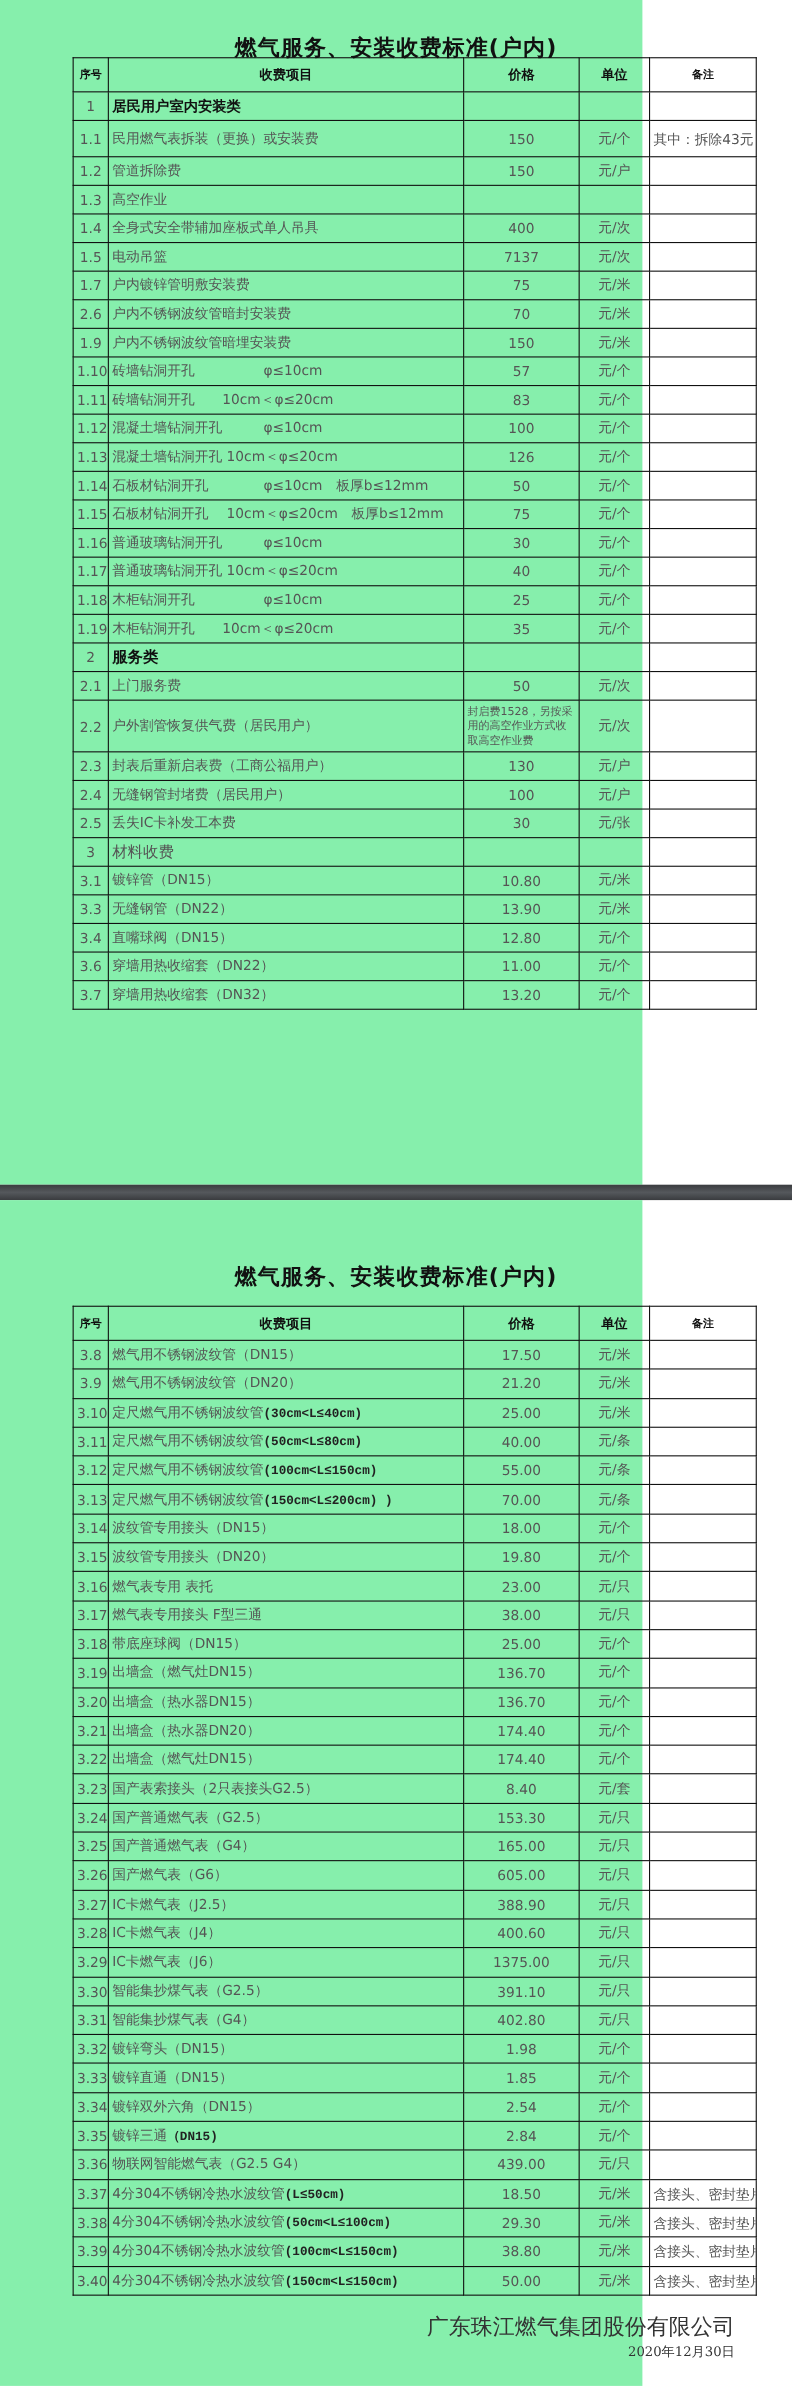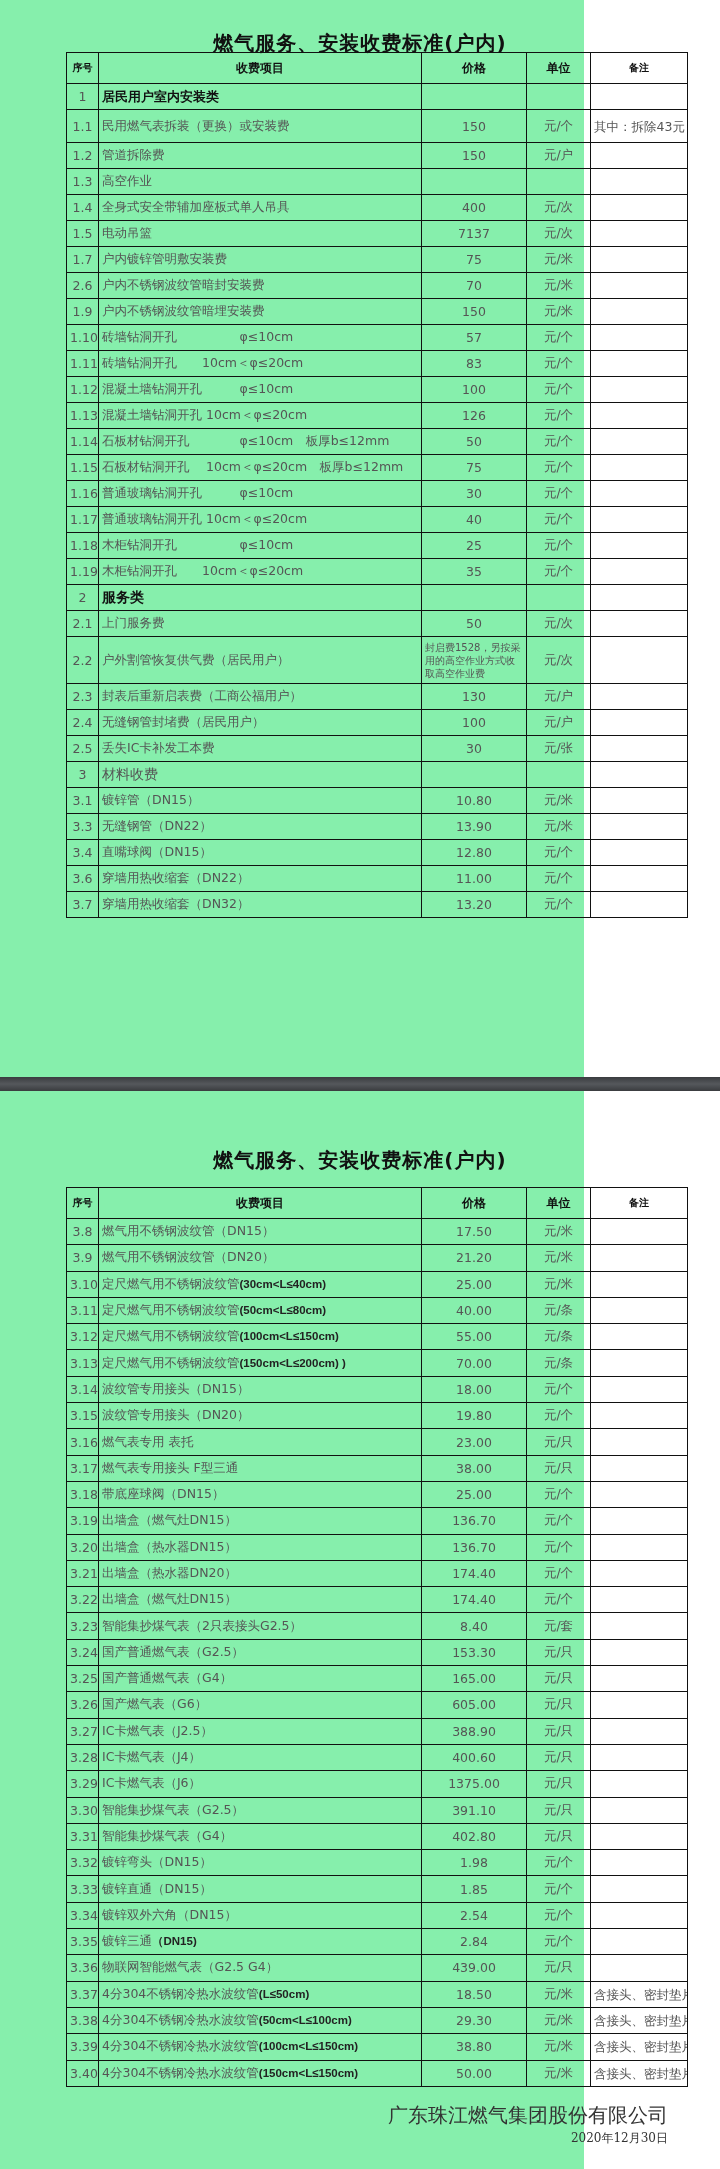--- a/index.html
+++ b/index.html
@@ -18,21 +18,21 @@
   td.seq { text-align:center; font-size:10.5px; color:#333; padding:0; }
   td.item { text-align:left; }
   td.price { text-align:center; color:#333; font-size:13px; }
   td.unit { text-align:center; font-size:13px; }
   td.remark { font-size:9.5px; line-height:11px; white-space:normal; color:#666; vertical-align:top; padding-top:2px; }
   td.remark.mid { vertical-align:middle; padding-top:0; }
   td.price.small { font-size:10px; line-height:13px; white-space:normal; text-align:left; color:#555; }
   tr.section td.item { font-weight:bold; color:#111; font-size:13px; }
   tr.section.big td.item { font-size:14px; }
   tr.section.light td.item { font-weight:normal; color:#555; font-size:14px; }
-  .bold-suffix { font-weight:bold; color:#222; font-family:Liberation Sans, sans-serif; font-size:11.5px; }
+  .bold-suffix { font-weight:bold; color:#222; font-family:Liberation Mono, monospace; font-size:11.5px; }
   .separator { position:absolute; left:0; top:1077px; width:720px; height:14px;
                background:linear-gradient(#3a3c3f,#55585c 50%,#3a3c3f); }
   .footer-company { position:absolute; right:52px; top:2102px; font-size:20px; color:#333;
                     font-family:"DejaVu Serif", "Liberation Serif", serif; }
   .footer-date { position:absolute; right:52px; top:2130px; font-size:12px; color:#333;
                  font-family:"DejaVu Serif", "Liberation Serif", serif; }
 </style>
 </head>
 <body>
 
@@ -399,21 +399,21 @@
         </tr>
         <tr style="height: 26.3px;">
           <td class="seq"><span>3.22</span></td>
           <td class="item"><span>出墙盒（燃气灶DN15）</span></td>
           <td class="price"><span>174.40</span></td>
           <td class="unit"><span>元/个</span></td>
           <td class="remark"><span></span></td>
         </tr>
         <tr style="height: 26.3px;">
           <td class="seq"><span>3.23</span></td>
-          <td class="item"><span>智能集抄煤气表（2只表接头G2.5）</span></td>
+          <td class="item"><span>国产表索接头（2只表接头G2.5）</span></td>
           <td class="price"><span>8.40</span></td>
           <td class="unit"><span>元/套</span></td>
           <td class="remark"><span></span></td>
         </tr>
         <tr style="height: 26.3px;">
           <td class="seq"><span>3.24</span></td>
           <td class="item"><span>国产普通燃气表（G2.5）</span></td>
           <td class="price"><span>153.30</span></td>
           <td class="unit"><span>元/只</span></td>
           <td class="remark"><span></span></td>

